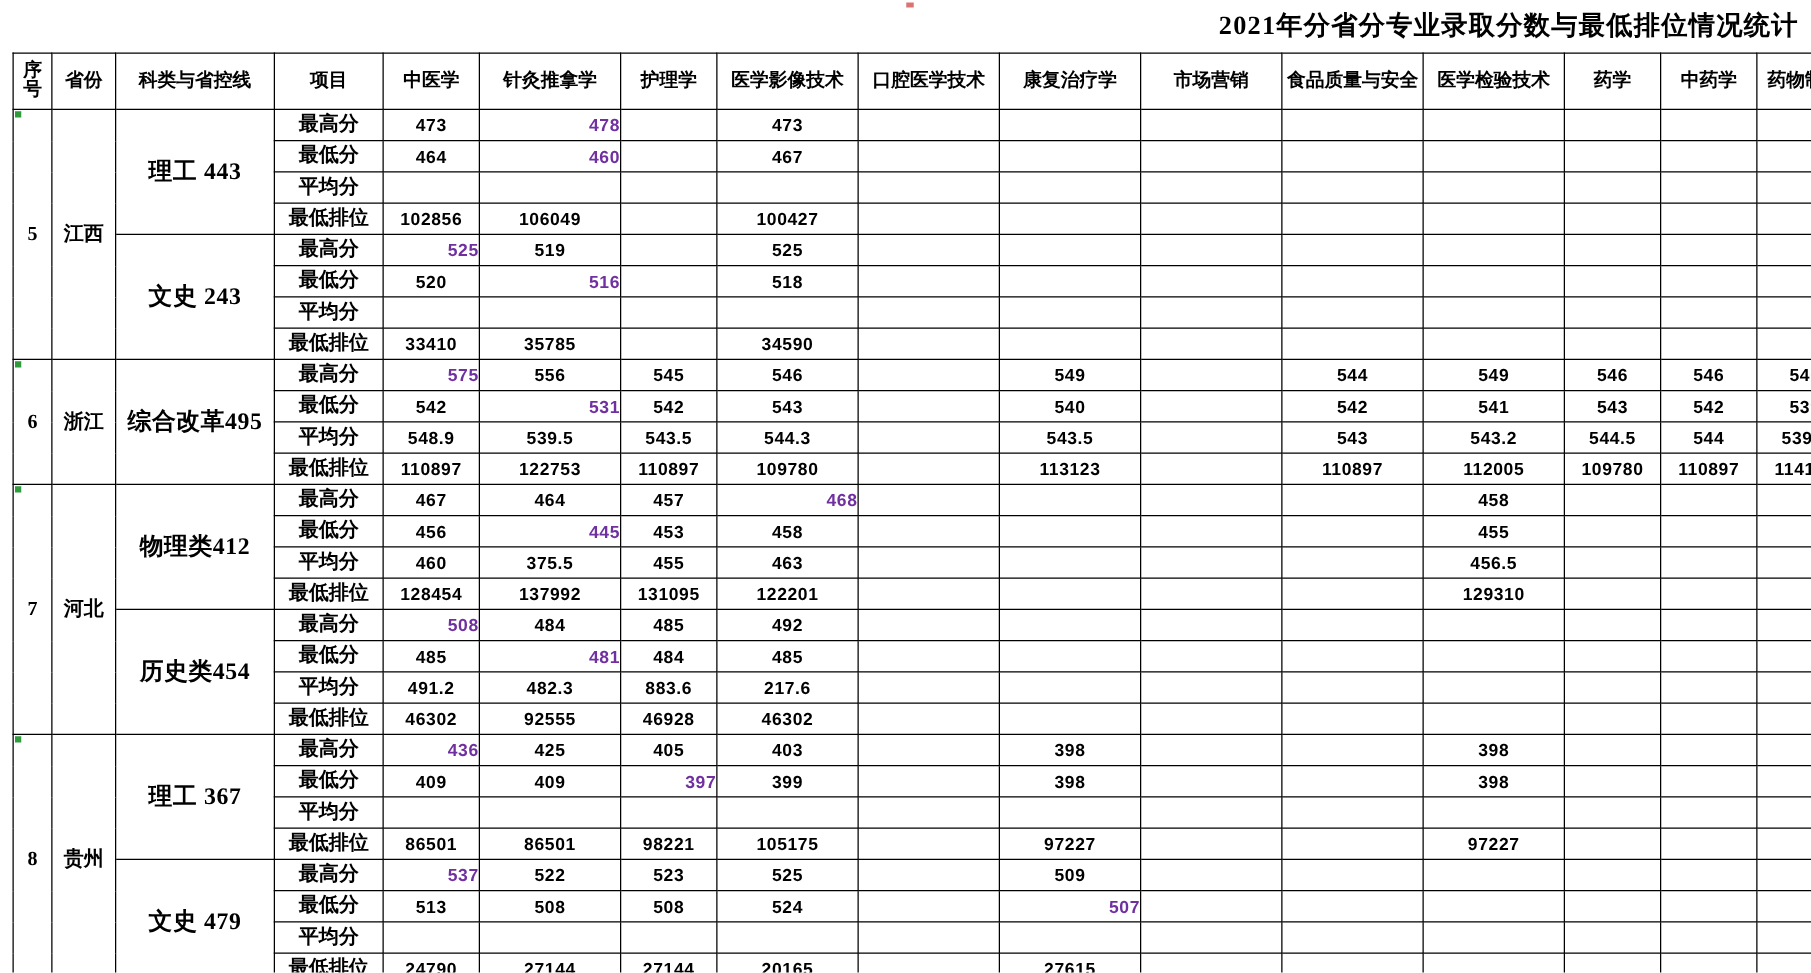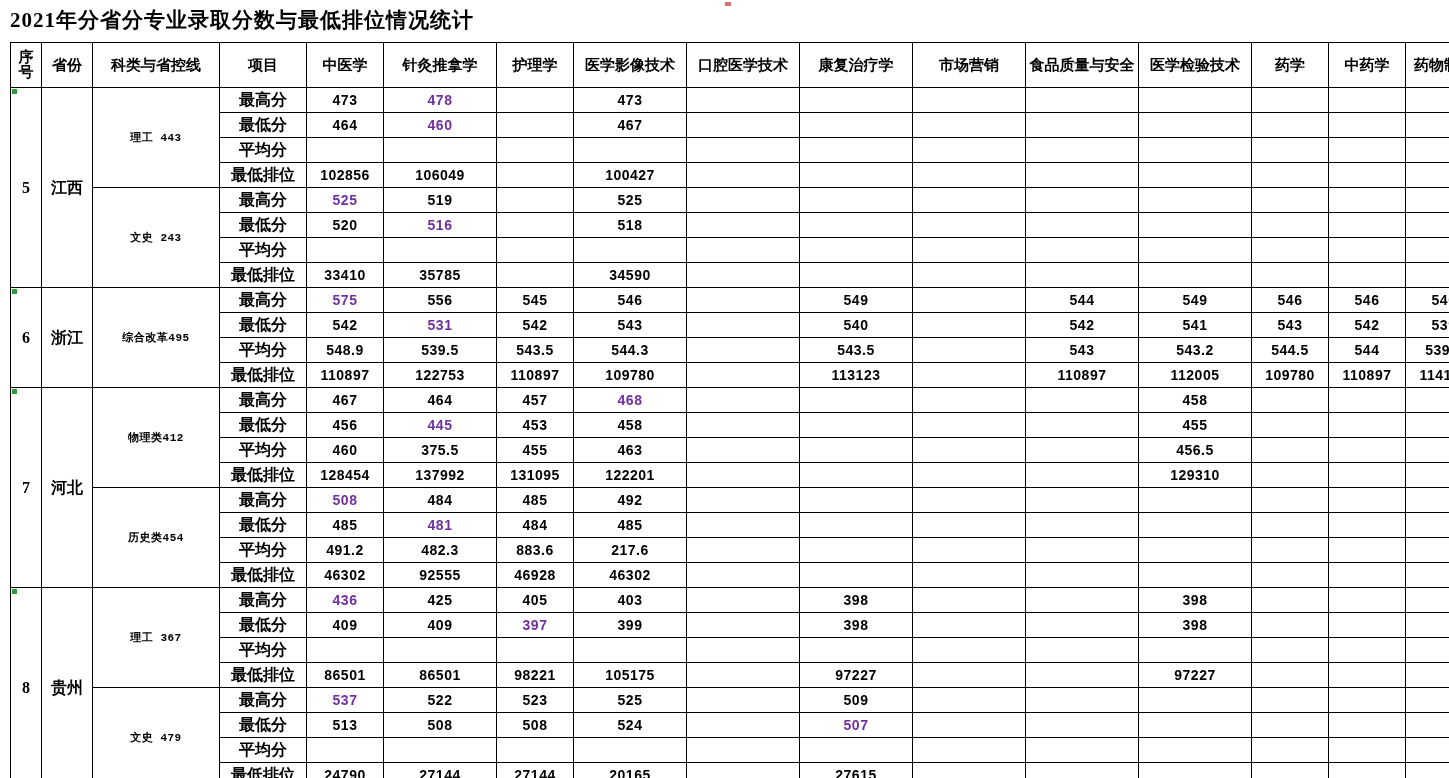--- a/index.html
+++ b/index.html
@@ -15,21 +15,21 @@
     overflow: hidden;
   }
   .page {
     position: relative;
     width: 1449px;
     height: 778px;
     box-sizing: border-box;
     padding: 0 10px;
   }
   .doc-title {
-    text-align: left;
+    text-align: right;
     font-family: "Liberation Serif", serif;
     font-weight: bold;
     font-size: 21px;
     letter-spacing: 1px;
     padding: 6px 0 8px 0;
     color: #000;
   }
   table.score-table {
     border-collapse: collapse;
     width: 1429px;
@@ -67,34 +67,34 @@
   .hdr-cat  { width: 126px; }
   .hdr-item { width: 86px; }
   .col-maj  { width: 76px; }
   .col-maj-wide { width: 112px; }
 
   td.idx-cell, td.prov-cell {
     font-size: 16px;
     font-family: "Liberation Serif", serif;
   }
   td.cat-cell {
-    font-size: 11px;
-    font-family: Liberation Mono, monospace;
+    font-size: 19px;
+    font-family: Liberation Serif, serif;
     letter-spacing: 0.5px;
   }
   td.item-cell {
     font-size: 16px;
     font-family: "Liberation Serif", serif;
   }
   td.val {
     font-size: 14px;
     font-family: "Liberation Sans", sans-serif;
     letter-spacing: 0.5px;
   }
-  td.val.hl { color: #7030a0; }
+  td.val.hl { color: #7030a0; text-align: right; }
 
   
   td.mark { position: relative; }
   td.mark::before {
     content: "";
     position: absolute;
     left: 1px;
     top: 1px;
     width: 5px;
     height: 5px;

